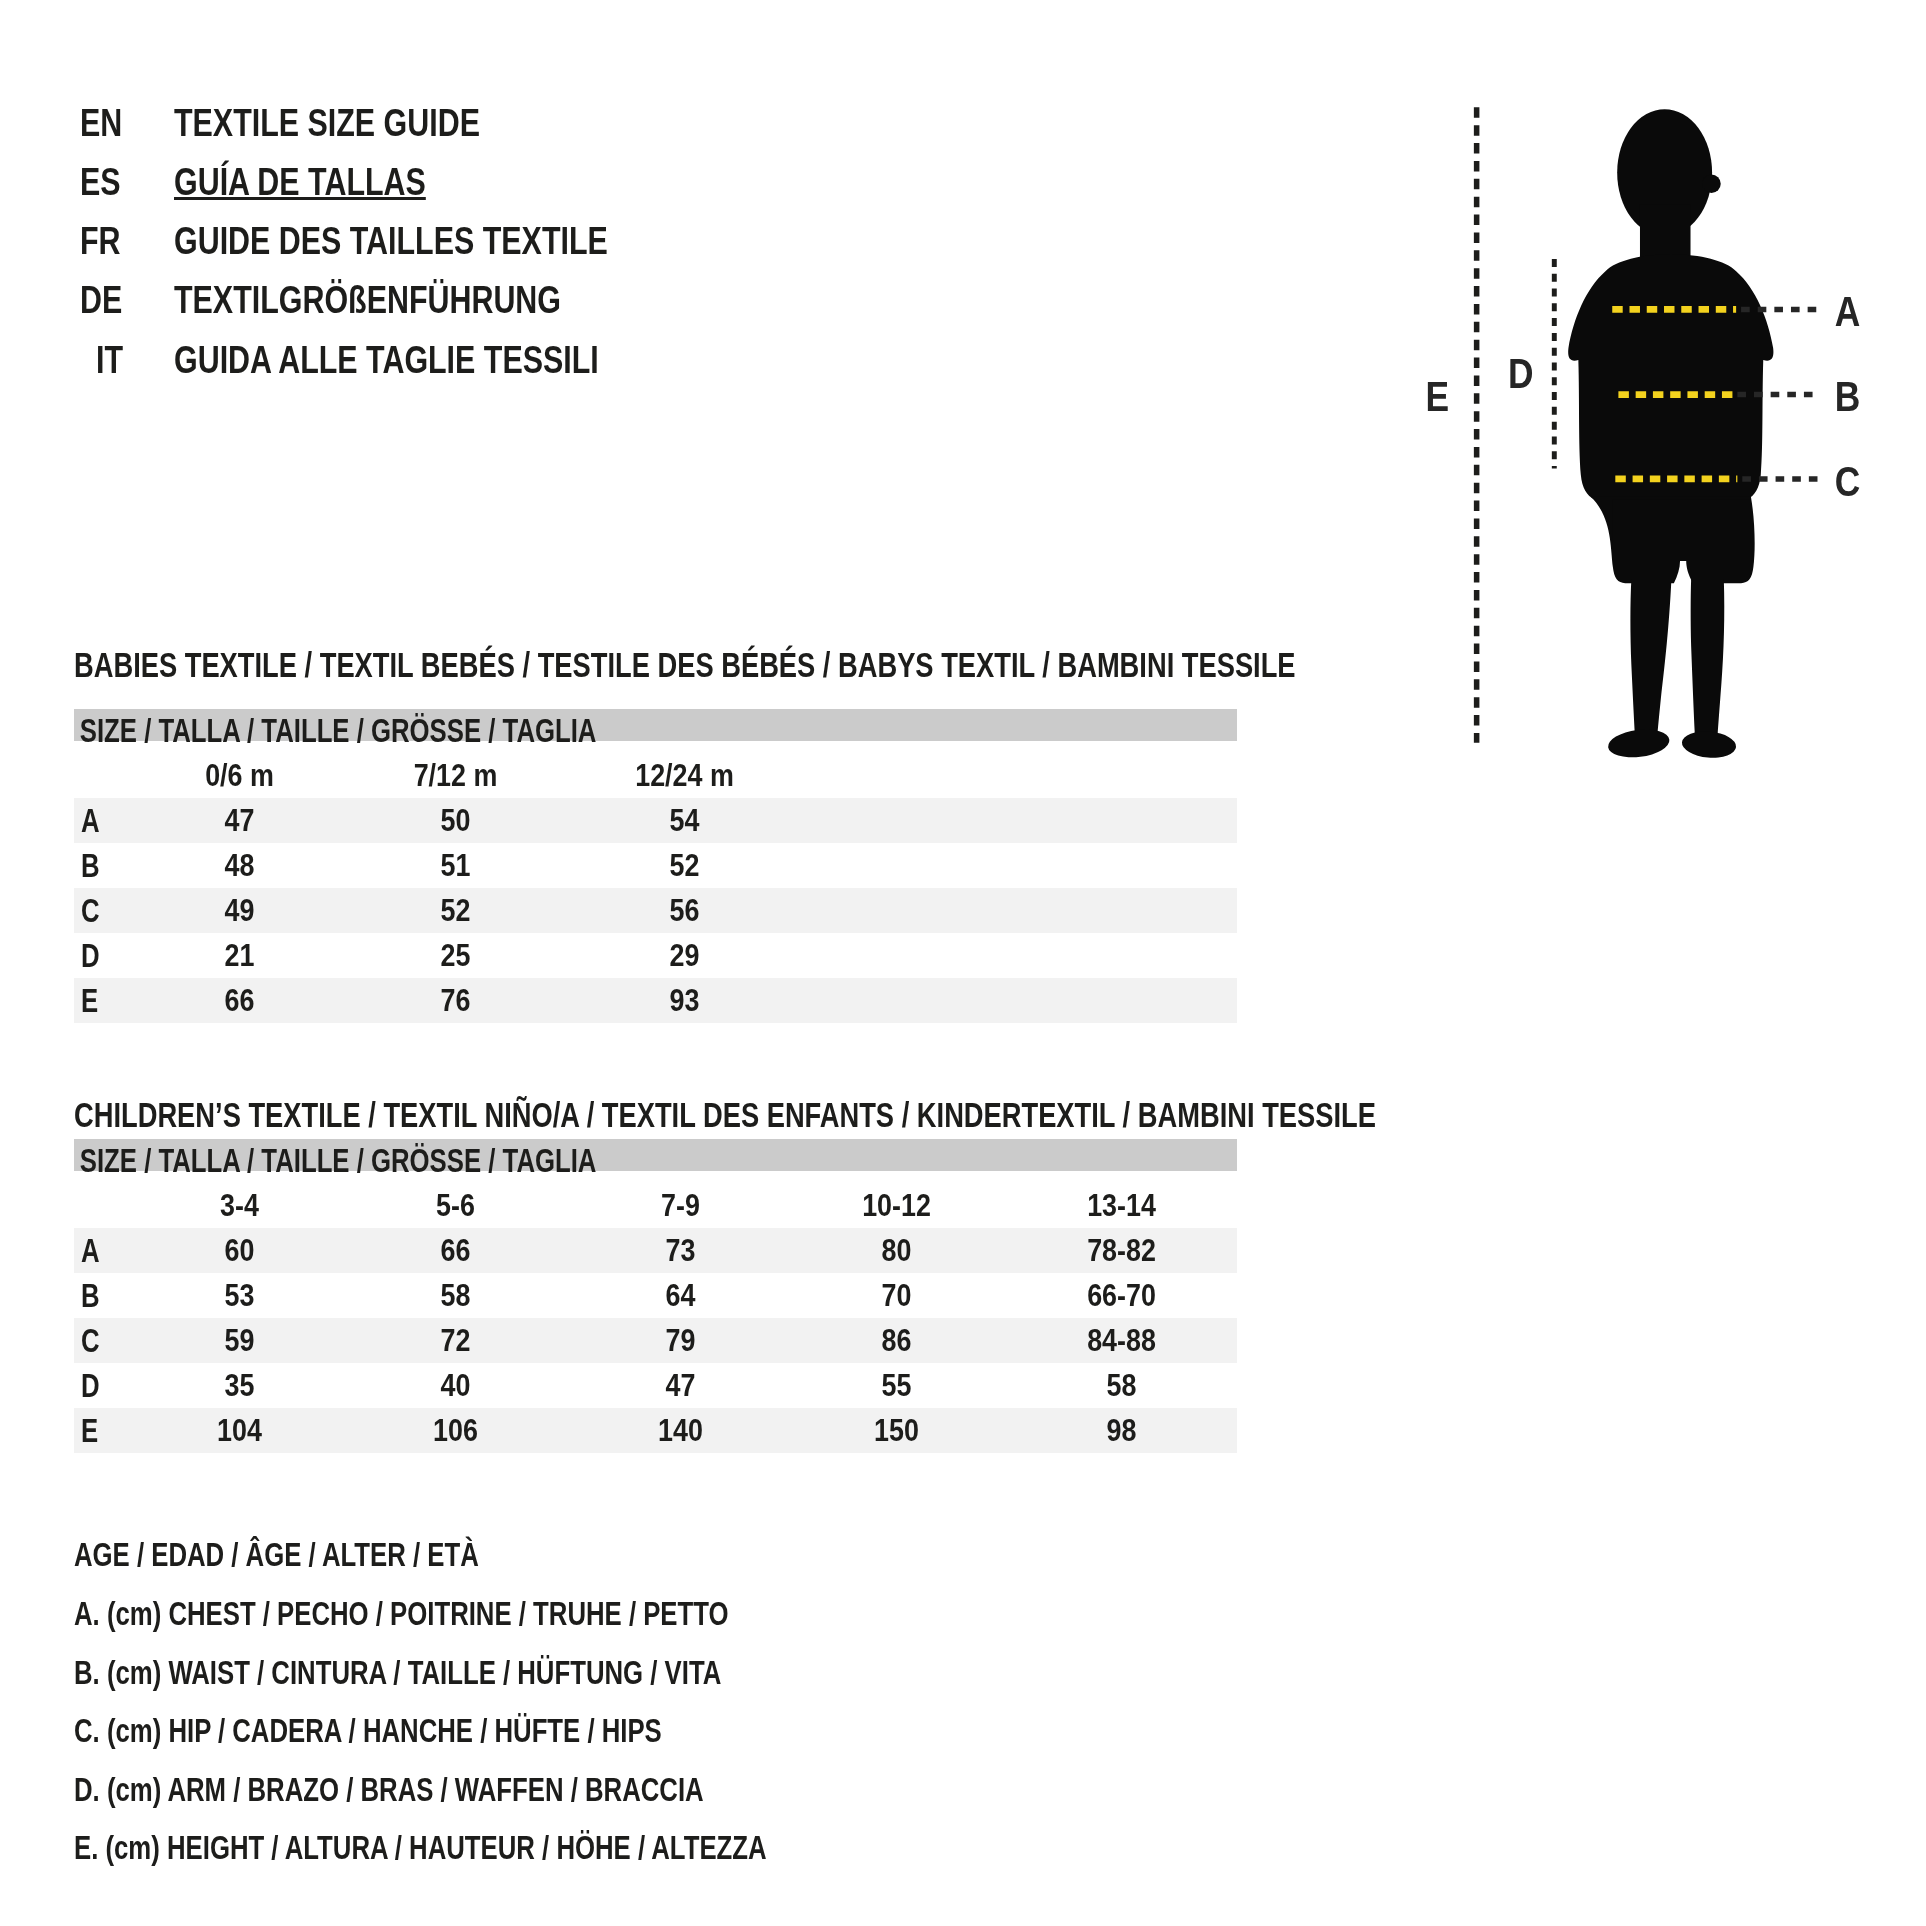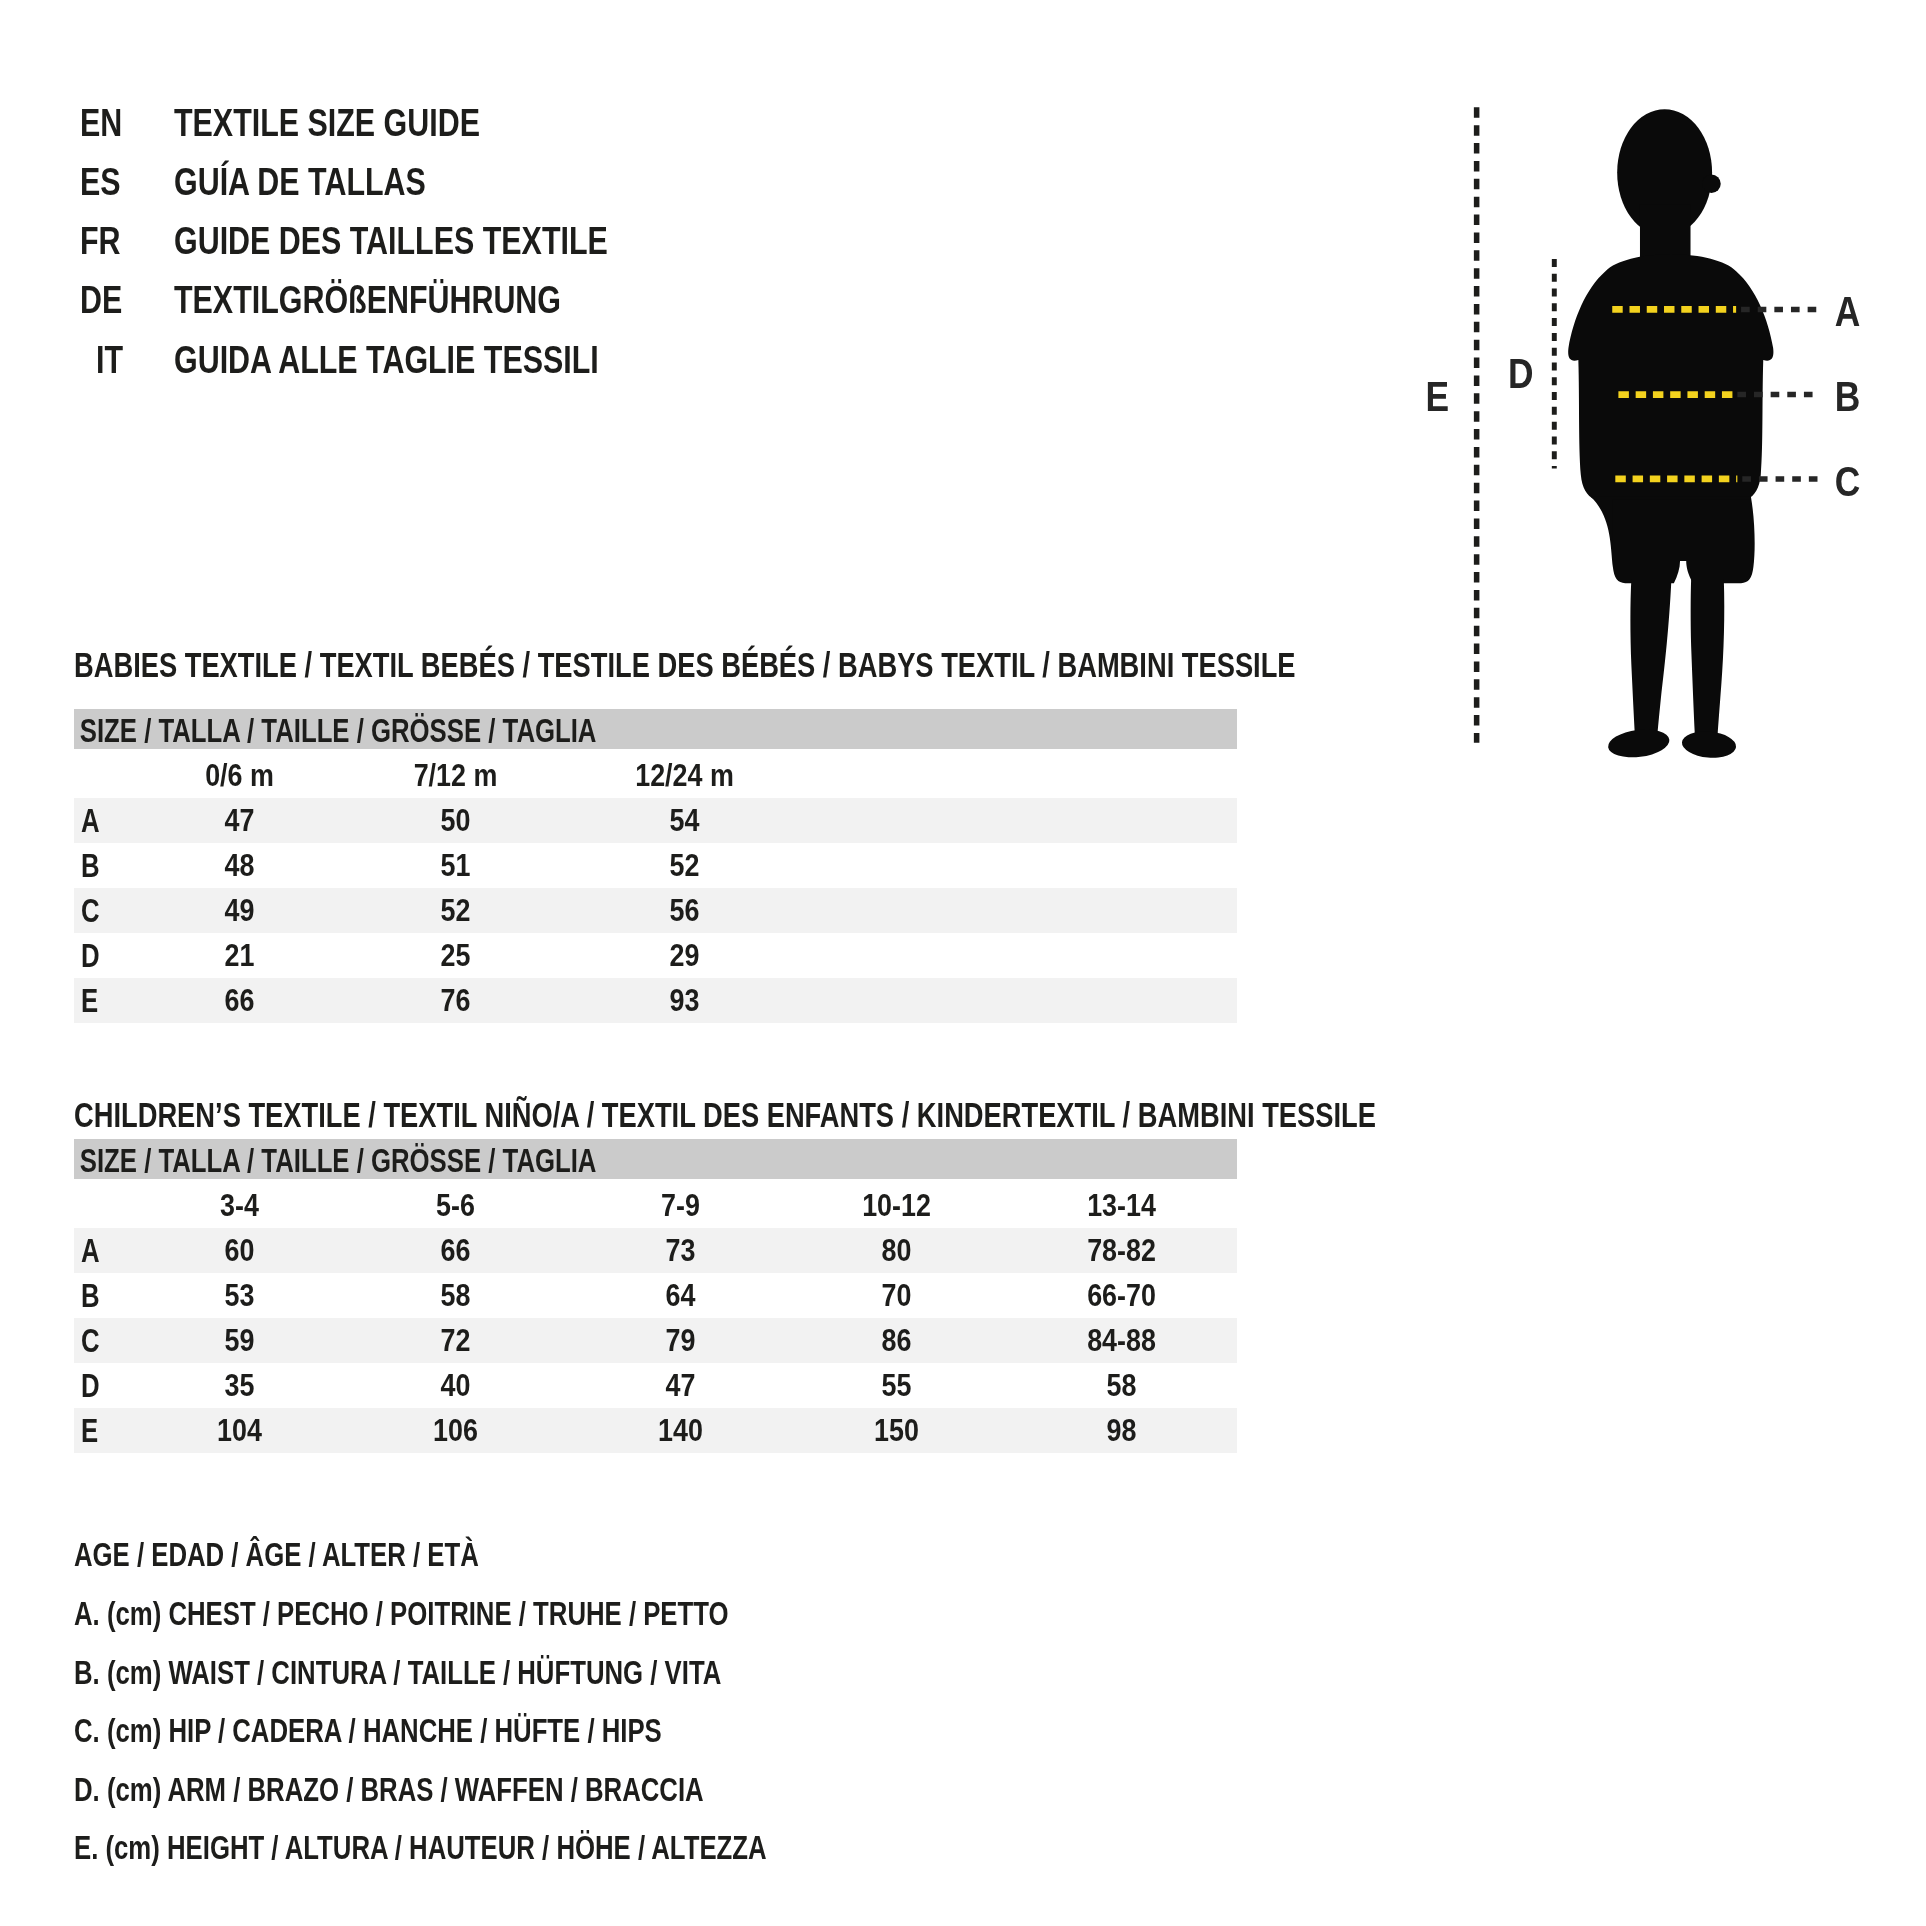--- a/index.html
+++ b/index.html
@@ -5,21 +5,21 @@
   html,body{margin:0;padding:0;background:#ffffff;}
   #canvas{position:relative;width:1926px;height:1926px;background:#ffffff;overflow:hidden;
           font-family:"Liberation Sans","DejaVu Sans",sans-serif;color:#1d1d1b;}
   .abs{position:absolute;}
   
   .cond{transform:scaleX(0.78);transform-origin:0 50%;white-space:nowrap;}
   .condc{transform:scaleX(0.84);transform-origin:50% 50%;white-space:nowrap;}
   .lang-code{font-size:39px;font-weight:bold;line-height:44px;}
   .lang-title{font-size:39px;font-weight:bold;line-height:44px;}
   .section-title{font-size:35px;font-weight:bold;line-height:38px;}
-  .size-bar{background:#cbcbcb;width:1163px;height:40px;}
+  .size-bar{background:#cbcbcb;width:1163px;height:32px;}
   .size-bar-text{font-size:33px;font-weight:bold;line-height:44px;padding-left:7.4px;}
   .col-head{font-size:32px;font-weight:bold;line-height:45px;text-align:center;width:185px;}
   .row-band{width:1163px;height:45px;}
   .zebra{background:#f2f2f2;}
   .row-letter{font-size:33px;font-weight:bold;line-height:45px;}
   .cell-val{font-size:32px;font-weight:bold;line-height:45px;text-align:center;width:185px;}
   .legend-line{font-size:33px;font-weight:bold;line-height:39px;}
 </style>
 </head>
 <body>
@@ -29,21 +29,21 @@
   <div class="abs" style="left:80px;top:101px;">
     <div class="abs" style="left:0;top:0;">
       <div class="lang-code cond">EN</div>
     </div>
     <div class="abs" style="left:94px;top:0;">
       <div class="lang-title cond">TEXTILE SIZE GUIDE</div>
     </div>
     <div class="abs" style="left:0;top:59px;text-align:right;">
       <div class="lang-code cond">ES</div>
     </div>
-    <div class="abs" style="left:94px;top:59px;">
+    <div class="abs" style="left:94px;top:59px;text-decoration:underline;">
       <div class="lang-title cond">GUÍA DE TALLAS</div>
     </div>
     <div class="abs" style="left:0;top:118px;">
       <div class="lang-code cond">FR</div>
     </div>
     <div class="abs" style="left:94px;top:118px;">
       <div class="lang-title cond">GUIDE DES TAILLES TEXTILE</div>
     </div>
     <div class="abs" style="left:0;top:177px;">
       <div class="lang-code cond">DE</div>

